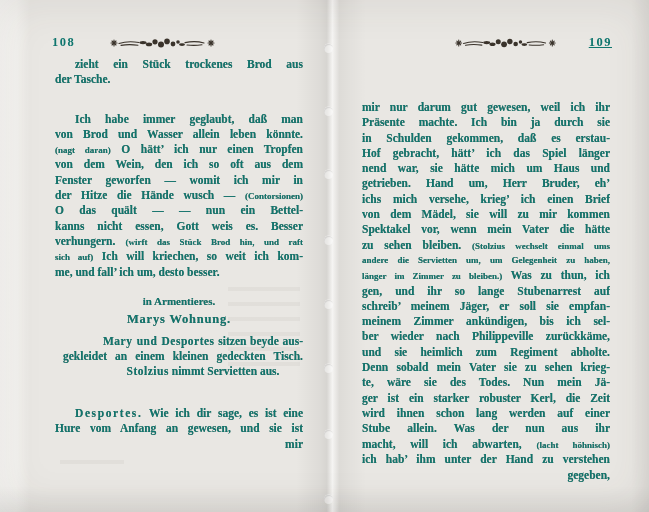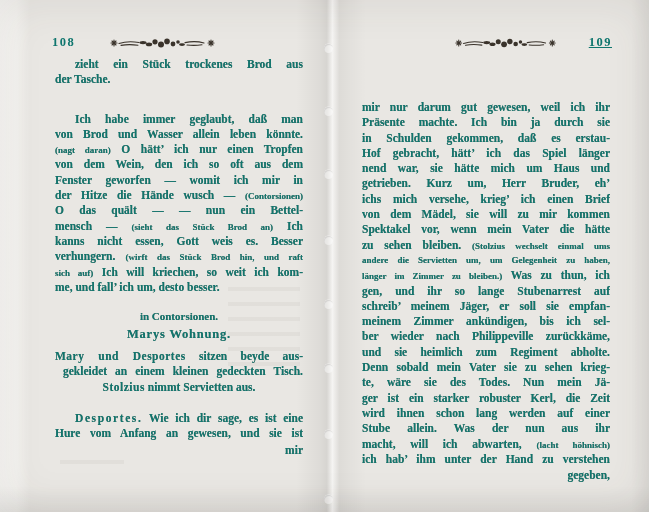--- a/index.html
+++ b/index.html
@@ -51,25 +51,25 @@
            text-shadow:0 0 0.5px rgba(42,36,30,0.55); }
   .block-left { left:55px; top:57px; }
   .block-right { left:362px; top:56px;margin-top:44px; }
   .ln { height:15.3px; line-height:15.3px; overflow:hidden; }
   .j { text-align:justify; text-align-last:justify; }
   .endp { text-align-last:left; }
   .ind { text-indent:20px; }
   .ctr { text-align:center; text-align-last:center; }
   .cw { text-align:center; text-align-last:right; height:16px; line-height:16px; }
   .sm { font-size:9px; letter-spacing:0; }
-  .name { letter-spacing:0.5px; }
+  .name { letter-spacing:0.5px;margin-left:48px; }
   .spk { letter-spacing:1.6px; }
   .gap-para { margin-top:24px; }
   .gap-head { margin-top:13px; }
-  .gap-dlg { margin-top:16px; }
+  .gap-dlg { margin-top:26px; }
   .scene-title { font-size:16px; line-height:20px; letter-spacing:3.5px; }
   .scene-loc { font-size:11px; line-height:16px; margin-top:3px; }
   .scene-set { font-size:12.5px; line-height:17px; margin-top:2px; letter-spacing:0.8px; }
   .hang { padding-left:8px; }
   
   .ghost {
     position:absolute; pointer-events:none; opacity:0.55; filter:blur(0.7px);
     background:repeating-linear-gradient(to bottom,
       rgba(0,0,0,0) 0 5px, rgba(90,84,74,0.10) 5px 9px, rgba(0,0,0,0) 9px 15px);
   }
@@ -149,29 +149,28 @@
     <div class="ln j endp">der Tasche.</div>
 
     <div class="gap-para">
       <div class="ln j ind">Ich habe immer geglaubt, daß man</div>
       <div class="ln j">von Brod und Wasser allein leben könnte.</div>
       <div class="ln j"><span class="sm">(nagt daran)</span> <span>O hätt’ ich nur einen Tropfen</span></div>
       <div class="ln j">von dem Wein, den ich so oft aus dem</div>
       <div class="ln j">Fenster geworfen — womit ich mir in</div>
       <div class="ln j"><span>der Hitze die Hände wusch —</span> <span class="sm">(Contorsionen)</span></div>
       <div class="ln j">O das quält — — nun ein Bettel-</div>
-      <div class="ln j"><span>mensch —</span> <span class="sm">(sieht das Stück Brod an)</span> <span>Ich</span></div>
       <div class="ln j">kanns nicht essen, Gott weis es.  Besser</div>
       <div class="ln j"><span>verhungern.</span> <span class="sm">(wirft das Stück Brod hin, und raft</span></div>
       <div class="ln j"><span class="sm">sich auf)</span> <span>Ich will kriechen, so weit ich kom-</span></div>
       <div class="ln j endp">me, und fall’ ich um, desto besser.</div>
     </div>
 
     <div class="gap-head">
-      <div class="ctr scene-loc">in Contorsionen.</div>
+      <div class="ctr scene-loc">in Armentieres.</div>
       <div class="ctr scene-set">Marys Wohnung.</div>
     </div>
 
     <div style="margin-top:6px">
       <div class="ln j"><span class="name">Mary und Desportes</span> <span>sitzen beyde aus-</span></div>
       <div class="ln j hang">gekleidet an einem kleinen gedeckten Tisch.</div>
       <div class="ln ctr"><span class="name">Stolzius</span> <span>nimmt Servietten aus.</span></div>
     </div>
 
     <div class="gap-dlg">
@@ -180,21 +179,21 @@
       <div class="ln cw">mir</div>
     </div>
   </div>
 
   <div class="block block-right">
     <div class="ln j">mir nur darum gut gewesen, weil ich ihr</div>
     <div class="ln j">Präsente machte.  Ich bin ja durch sie</div>
     <div class="ln j">in Schulden gekommen, daß es erstau-</div>
     <div class="ln j">Hof gebracht, hätt’ ich das Spiel länger</div>
     <div class="ln j">nend war, sie hätte mich um Haus und</div>
-    <div class="ln j">getrieben.  Kurz um, Herr Bruder, eh’</div>
+    <div class="ln j">getrieben.  Hand um, Herr Bruder, eh’</div>
     <div class="ln j">ichs mich versehe, krieg’ ich einen Brief</div>
     <div class="ln j">von dem Mädel, sie will zu mir kommen</div>
     <div class="ln j">Spektakel vor, wenn mein Vater die hätte</div>
     <div class="ln j"><span>zu sehen bleiben.</span> <span class="sm">(Stolzius wechselt einmal ums</span></div>
     <div class="ln j sm">andere die Servietten um, um Gelegenheit zu haben,</div>
     <div class="ln j"><span class="sm">länger im Zimmer zu bleiben.)</span> <span>Was zu thun, ich</span></div>
     <div class="ln j">gen, und ihr so lange Stubenarrest auf</div>
     <div class="ln j">schreib’ meinem Jäger, er soll sie empfan-</div>
     <div class="ln j">meinem Zimmer ankündigen, bis ich sel-</div>
     <div class="ln j">ber wieder nach Philippeville zurückkäme,</div>

